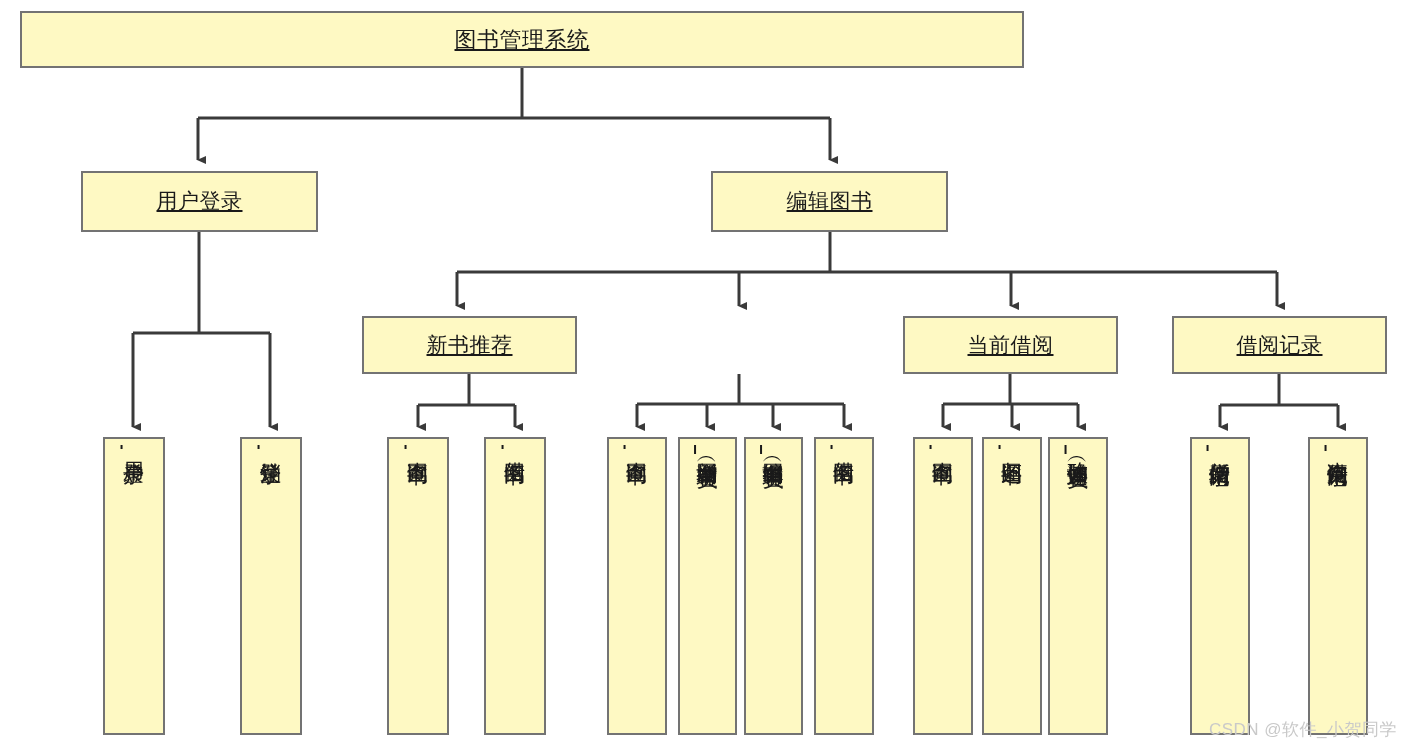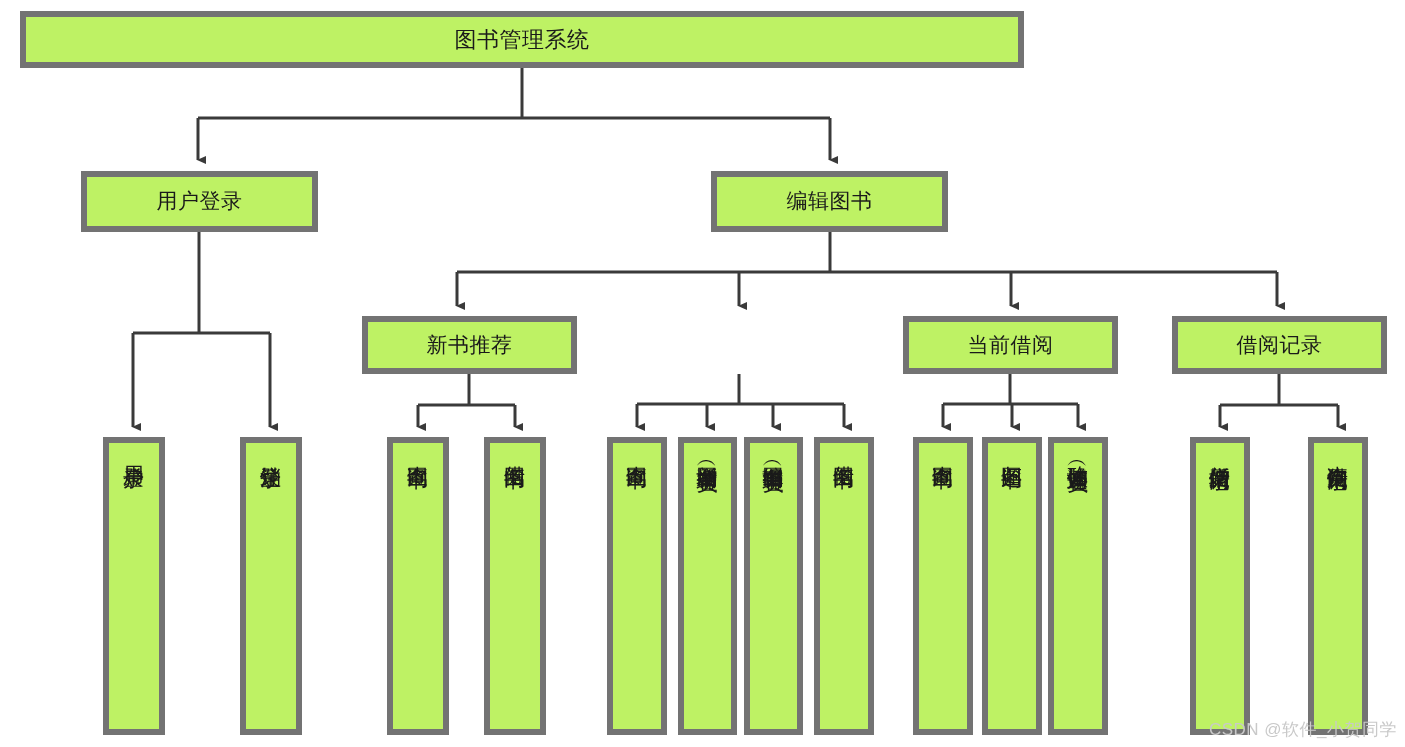--- a/index.html
+++ b/index.html
@@ -21,27 +21,28 @@
   #diagram-svg {
     position: absolute;
     left: 0;
     top: 0;
     width: 1405px;
     height: 747px;
   }
   .node-box {
     position: absolute;
     box-sizing: border-box;
-    background: #bef264;
-    border: 6px solid #737373;
+    background: #fef9c3;
+    border: 2px solid #737373;
     display: flex;
     align-items: center;
     justify-content: center;
     color: #1a1a1a;
     overflow: hidden;
+    text-decoration: underline;
   }
   .node-box.level-root {
     font-size: 22px;
   }
   .node-box.level-two {
     font-size: 21px;
   }
   .node-box.level-three {
     font-size: 21px;
   }

